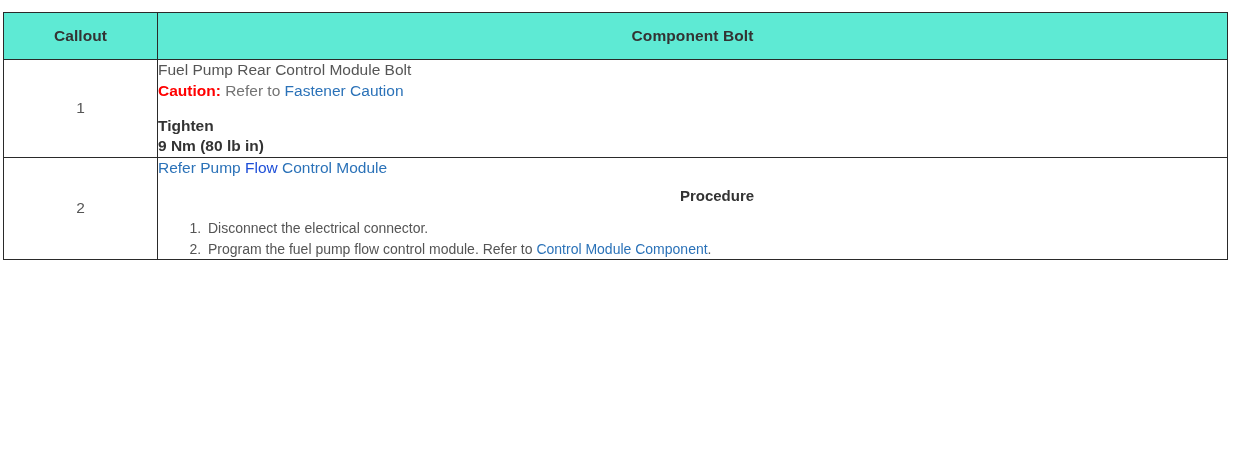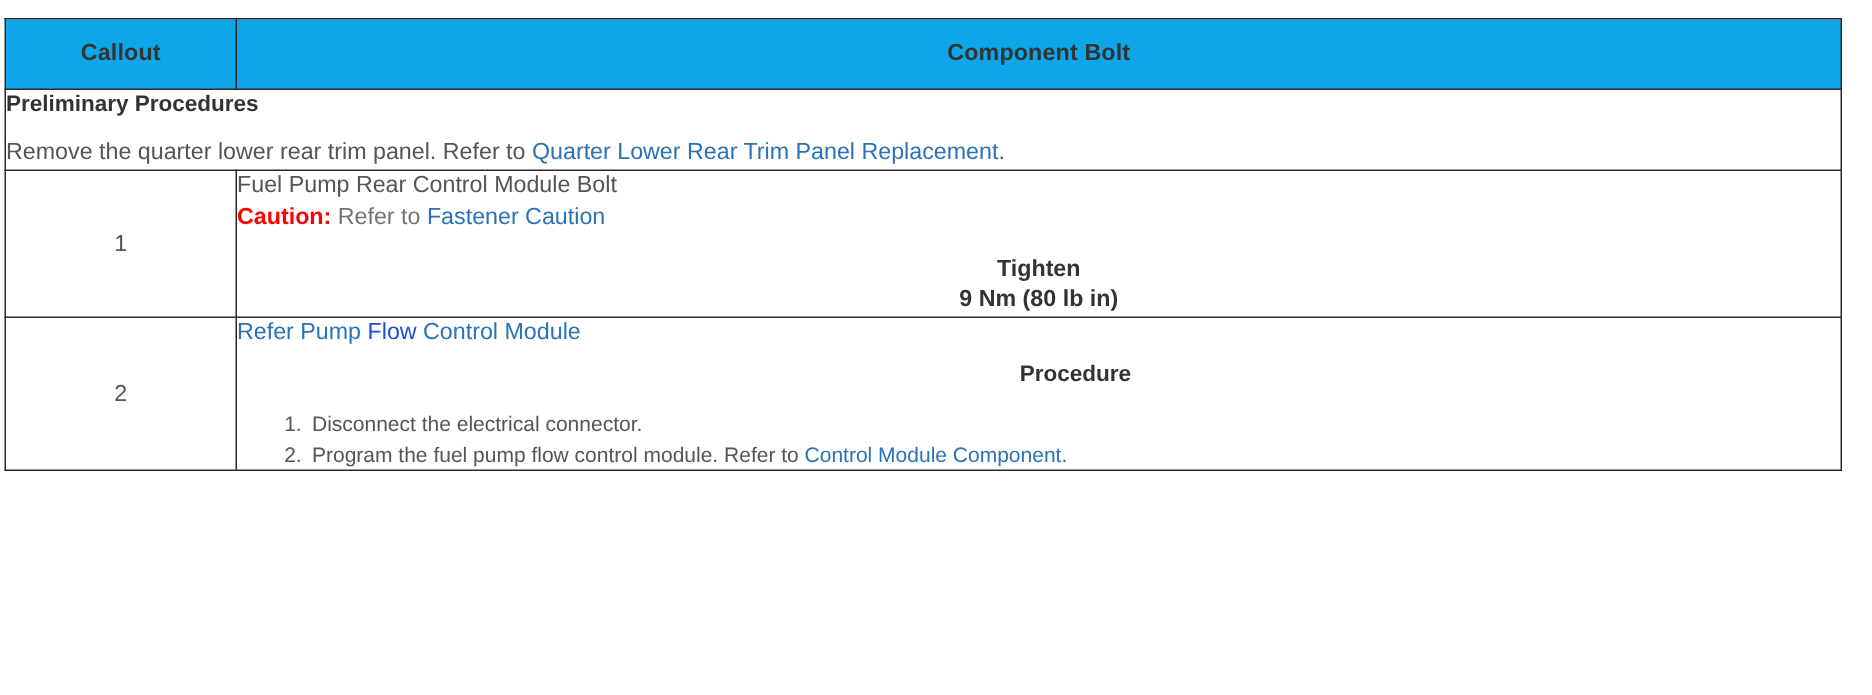--- a/index.html
+++ b/index.html
@@ -37,21 +37,21 @@
 
   table.proc-table th,
   table.proc-table td {
     border: 1px solid #2a2a2a;
     vertical-align: middle;
     padding: 0;
   }
 
   
   thead th {
-    background: #0ea5e9;
+    background: #5eead4;
     border-top: 2px solid #111111;
     border-bottom: 2px solid #111111;
     border-left: 1px solid #111111;
     border-right: 1px solid #111111;
     height: 46px;
     text-align: center;
     font-size: 15.5px;
     font-weight: bold;
     color: #333333;
     letter-spacing: .1px;
@@ -117,21 +117,20 @@
 
   .tighten-block {
     margin-top: 15px;
   }
   .tighten-label,
   .torque-value {
     font-size: 15.5px;
     font-weight: bold;
     color: #333333;
     line-height: 1.33;
-    text-align: center;
   }
 
   .proc-heading {
     font-size: 15px;
     font-weight: bold;
     color: #333333;
     margin: 8px 0 0 49px;
     line-height: 1.3;
     text-align: center;
   }
@@ -169,26 +168,20 @@
 
     <thead>
       <tr>
         <th>Callout</th>
         <th>Component Bolt</th>
       </tr>
     </thead>
 
     <tbody>
 
-      <tr>
-        <td class="prelim" colspan="2">
-          <div class="prelim-title">Preliminary Procedures</div>
-          <div class="prelim-body"><span>Remove the quarter lower rear trim panel. Refer to </span><span class="lnk">Quarter Lower Rear Trim Panel Replacement</span><span>.</span></div>
-        </td>
-      </tr>
 
       <tr>
         <td class="callout-cell">1</td>
         <td class="comp-cell">
 
           <div class="comp-line">Fuel Pump Rear Control Module Bolt</div>
 
           <div class="caution-line"><span class="caution-kw">Caution:</span><span class="caution-txt"> Refer to </span><span class="lnk">Fastener Caution</span></div>
 
           <div class="tighten-block">

